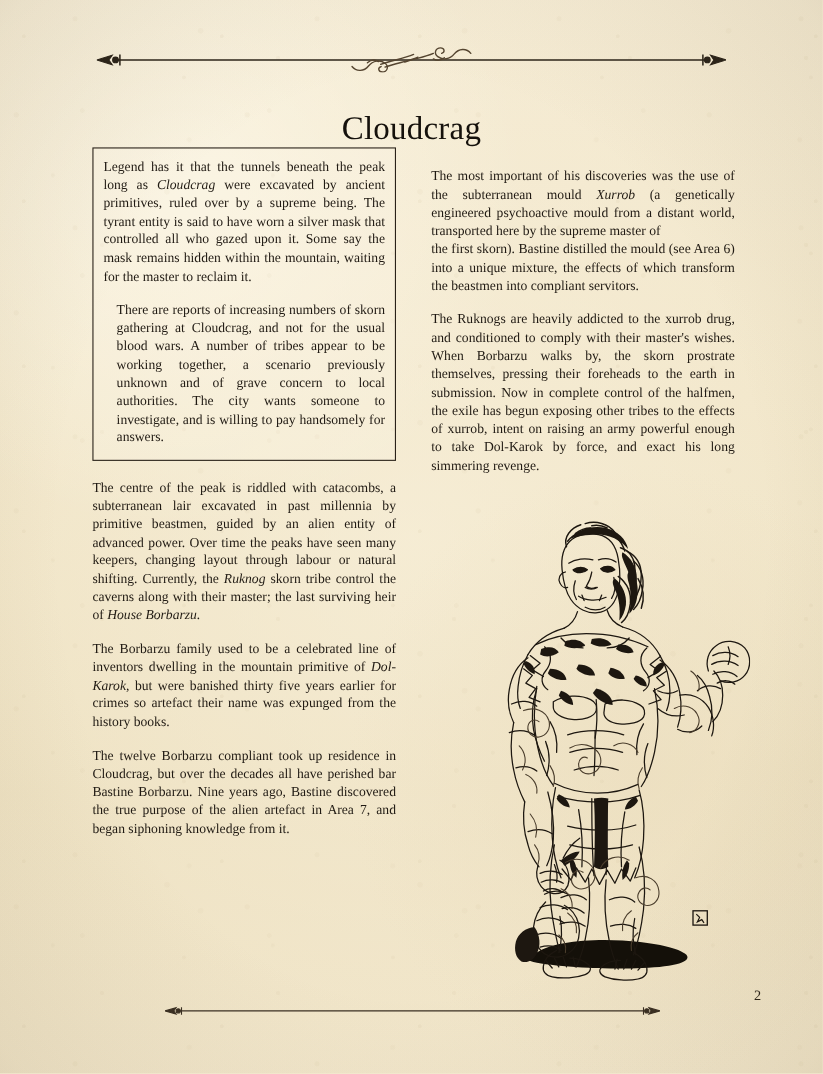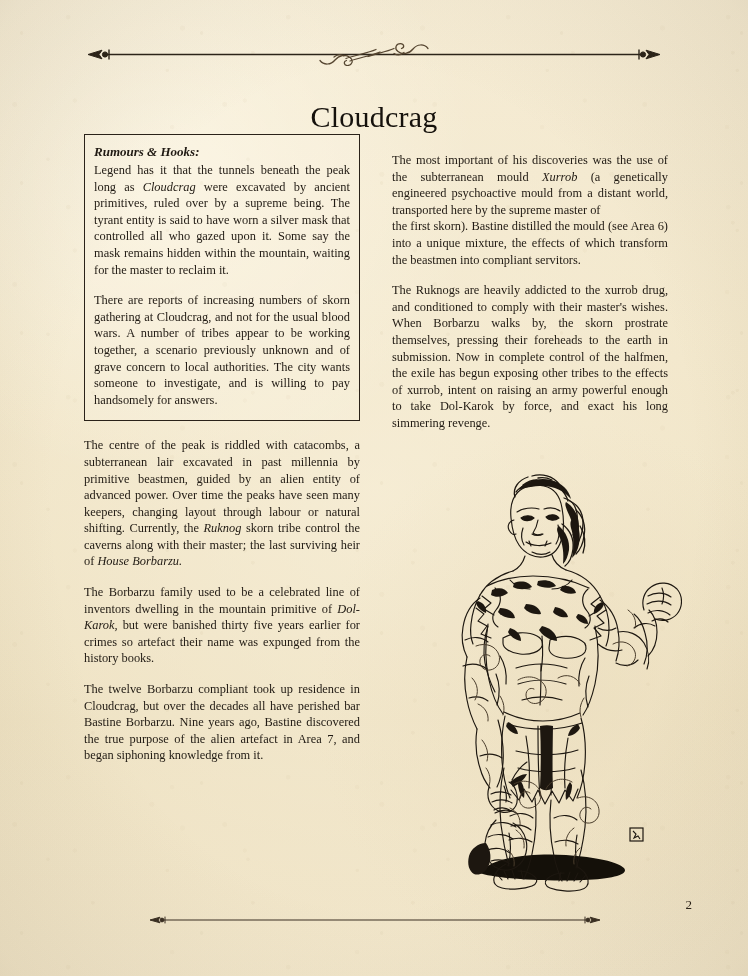--- a/index.html
+++ b/index.html
@@ -125,21 +125,21 @@
     font-size: 13px;
     line-height: 17px;
     margin: 0 0 2px 0;
     text-align: left;
   }
   .rumour-box p {
     margin: 0 0 14px 0;
     font-size: 12.4px;
     line-height: 16.6px;
   }
-  .rumour-box p.last { margin-bottom: 2px; }
+  .rumour-box p.last { margin-bottom: 2px; margin-left: 12px; }
 
   
   .illus {
     position: absolute;
     left: 392px;
     top: 468px;
     width: 290px;
     height: 425px;
   }
   .illus svg { display: block; }
@@ -187,21 +187,20 @@
         <path d="M316 12.5 c-3 2.5 -7 3 -10 1"></path>
       </g>
     </svg>
   </div>
 
   <h1 class="title">Cloudcrag</h1>
 
   <div class="col col-left">
 
     <div class="rumour-box">
-      <div class="rumour-title">Rumours &amp; Hooks:</div>
       <div>
           <p><span>Legend has it that the tunnels beneath the peak long as </span><i>Cloudcrag</i><span> were excavated by ancient primitives, ruled over by a supreme being. The tyrant entity is said to have worn a silver mask that controlled all who gazed upon it. Some say the mask remains hidden within the mountain, waiting for the master to reclaim it.</span></p>
           <p class="last"><span>There are reports of increasing numbers of skorn gathering at Cloudcrag, and not for the usual blood wars. A number of tribes appear to be working together, a scenario previously unknown and of grave concern to local authorities. The city wants someone to investigate, and is willing to pay handsomely for answers.</span></p>
         </div>
     </div>
 
     <div>
         <p><span>The centre of the peak is riddled with catacombs, a subterranean lair excavated in past millennia by primitive beastmen, guided by an alien entity of advanced power. Over time the peaks have seen many keepers, changing layout through labour or natural shifting. Currently, the </span><i>Ruknog</i><span> skorn tribe control the caverns along with their master; the last surviving heir of </span><i>House Borbarzu.</i></p>
         <p><span>The Borbarzu family used to be a celebrated line of inventors dwelling in the mountain primitive of </span><i>Dol-Karok,</i><span> but were banished thirty five years earlier for crimes so artefact their name was expunged from the history books.</span></p>
         <p class="last"><span>The twelve Borbarzu compliant took up residence in Cloudcrag, but over the decades all have perished bar Bastine Borbarzu. Nine years ago, Bastine discovered the true purpose of the alien artefact in Area 7, and began siphoning knowledge from it.</span></p>

